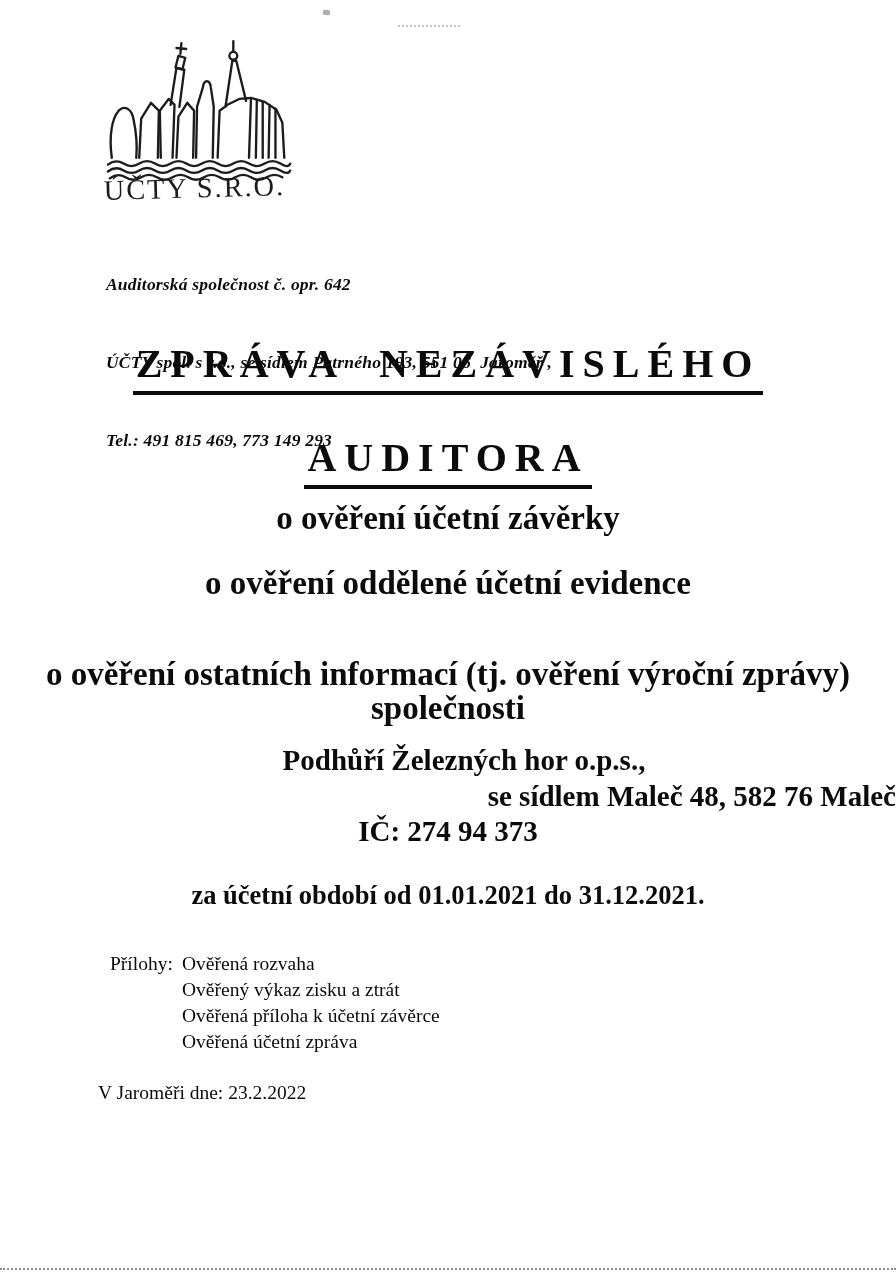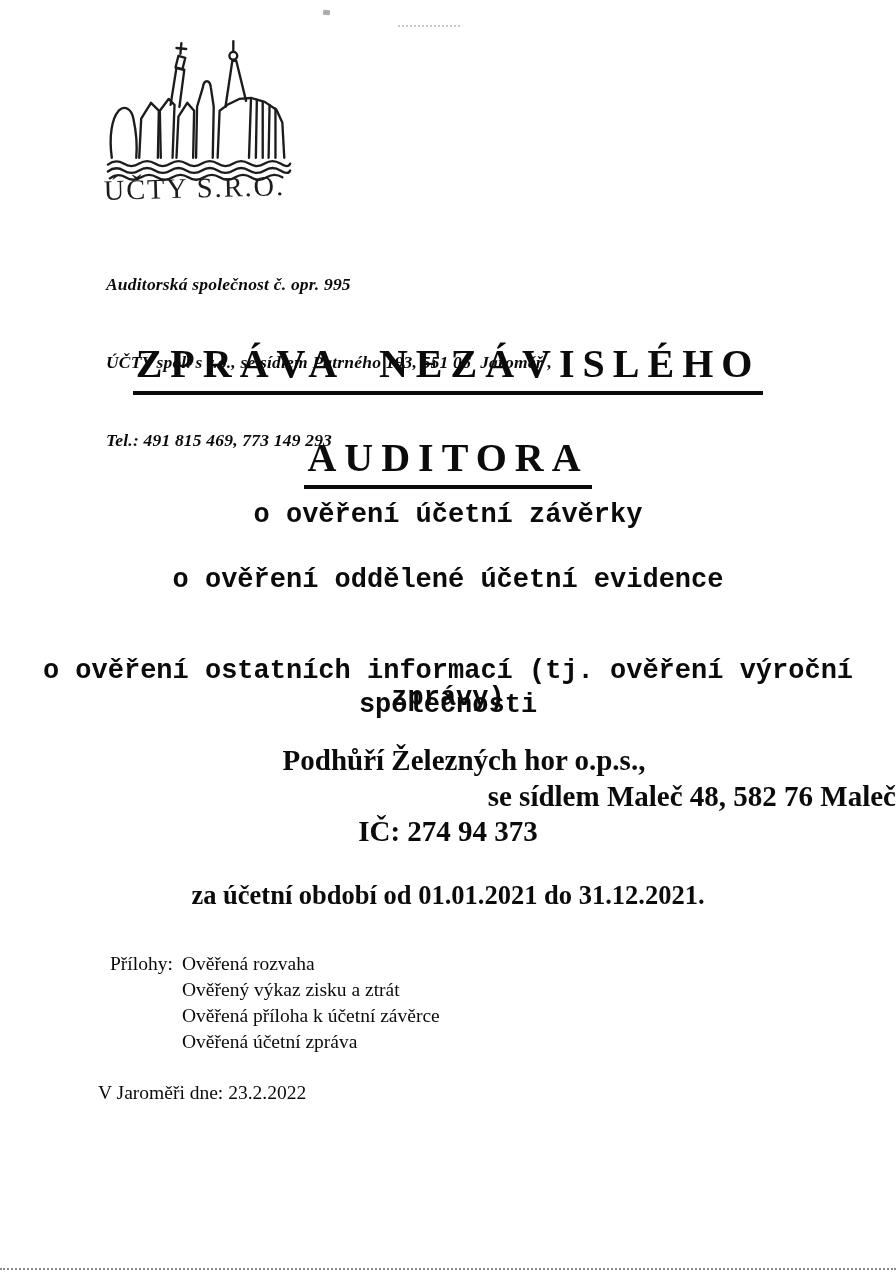--- a/index.html
+++ b/index.html
@@ -64,21 +64,21 @@
   }
   .t1 { top: 326px; }
   .t2 { top: 420px; }
 
   
   .stmt {
     position: absolute; left: 0; right: 0;
     text-align: center; font-weight: bold;
     line-height: 1.0;
   }
-  .s-sub  { font-size: 27px; font-family: Liberation Mono, monospace; }
+  .s-sub  { font-size: 33px; }
   .s-co   { font-size: 29px; }
   .s-per  { font-size: 26.5px; }
   #sub1 { top: 502px; }
   #sub2 { top: 567px; }
   #sub3 { top: 600px; }
   #sub4 { top: 658px; }
   #sub5 { top: 692px; }
   #company-name    { top: 746px; padding-left: 32px; }
   #company-address { top: 782px; text-align: right; }
   #company-id      { top: 817px; }
@@ -135,21 +135,21 @@
 
         <path d="M6,131 Q14,125 22,130 T38,130 T54,130 T70,130 T86,130 T102,130 T118,130 T134,130 T150,130 T166,130 T182,130 T192,130"></path>
         <path d="M6,138 Q14,132 22,137 T38,137 T54,137 T70,137 T86,137 T102,137 T118,137 T134,137 T150,137 T166,137 T182,137 T192,137"></path>
         <path d="M8,145 Q16,139 24,144 T40,144 T56,144 T72,144 T88,144 T104,144 T120,144 T136,144 T152,144 T168,144 T184,144"></path>
       </g>
       <text x="2" y="167" fill="#1c1c1c" transform="rotate(-1.5 2 167)">ÚČTY S.R.O.</text>
     </svg>
   </div>
 
   <div class="letterhead">
-    <div>Auditorská společnost č. opr. 995</div>
+    <div>Auditorská společnost č. opr. 642</div>
     <div>ÚČTY spol. s r.o., se sídlem Patrného 193, 551 06  Jaroměř ,</div>
     <div>Tel.: 491 815 469, 773 149 293</div>
   </div>
 
   <div class="title t1">
     <span class="u">ZPRÁVA NEZÁVISLÉHO</span>
   </div>
   <div class="title t2">
     <span class="u">AUDITORA</span>
   </div>

